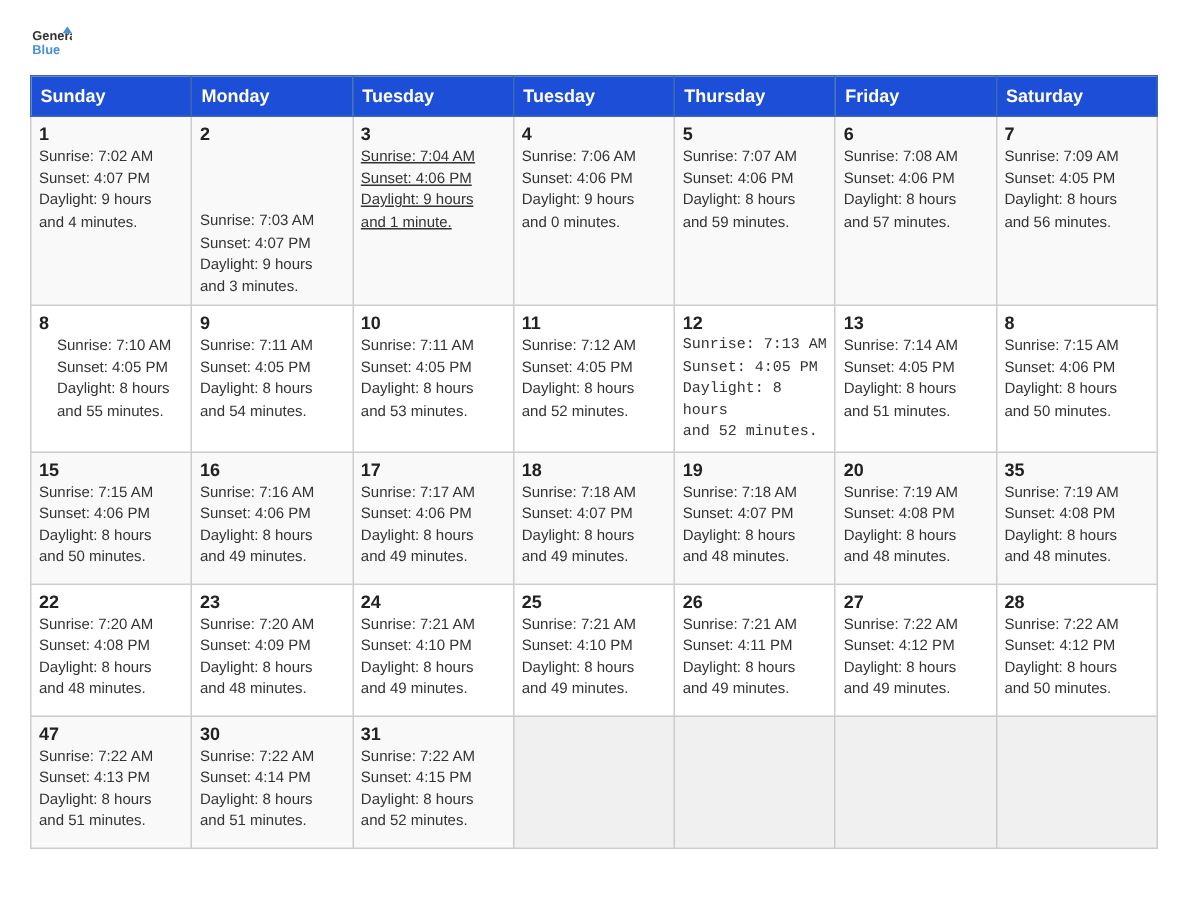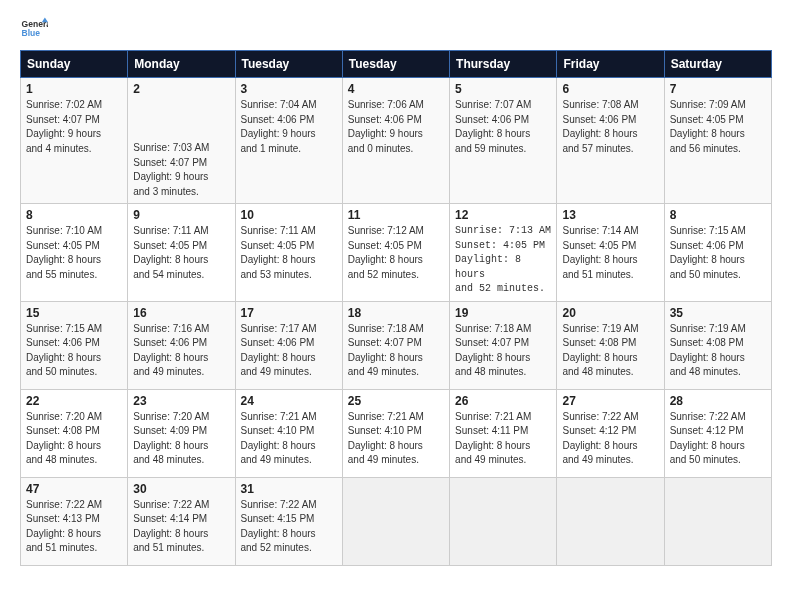--- a/index.html
+++ b/index.html
@@ -40,21 +40,21 @@
       font-size: 14px;
       color: #555;
       margin-top: 2px;
     }
     .calendar {
       width: 100%;
       border-collapse: collapse;
       font-size: 10.5px;
     }
     .calendar thead tr th {
-      background-color: #0f172a;
+      background-color: #1d4ed8;
       color: #fff;
       font-weight: bold;
       font-size: 12px;
       padding: 6px 6px;
       text-align: left;
       border: 1px solid #3a6aae;
     }
     .calendar tbody tr td {
       border: 1px solid #ccc;
       vertical-align: top;
@@ -124,21 +124,21 @@
           </td>
           <td>
             <span class="day-num">2</span>
             <div class="day-info" style="white-space: pre-line; margin-top: 45px;">Sunrise: 7:03 AM
 Sunset: 4:07 PM
 Daylight: 9 hours
 and 3 minutes.</div>
           </td>
           <td>
             <span class="day-num">3</span>
-            <div class="day-info" style="white-space: pre-line;">Sunrise: 7:04 AM
+            <div class="day-info" style="white-space: pre-line; text-decoration: underline;">Sunrise: 7:04 AM
 Sunset: 4:06 PM
 Daylight: 9 hours
 and 1 minute.</div>
           </td>
           <td>
             <span class="day-num">4</span>
             <div class="day-info" style="white-space: pre-line;">Sunrise: 7:06 AM
 Sunset: 4:06 PM
 Daylight: 9 hours
 and 0 minutes.</div>
@@ -161,21 +161,21 @@
             <span class="day-num">7</span>
             <div class="day-info" style="white-space: pre-line;">Sunrise: 7:09 AM
 Sunset: 4:05 PM
 Daylight: 8 hours
 and 56 minutes.</div>
           </td>
         </tr>
         <tr>
           <td>
             <span class="day-num">8</span>
-            <div class="day-info" style="white-space: pre-line;">Sunrise: 7:10 AM
+            <div class="day-info" style="white-space: pre-line; margin-left: 12px;">Sunrise: 7:10 AM
 Sunset: 4:05 PM
 Daylight: 8 hours
 and 55 minutes.</div>
           </td>
           <td>
             <span class="day-num">9</span>
             <div class="day-info" style="white-space: pre-line;">Sunrise: 7:11 AM
 Sunset: 4:05 PM
 Daylight: 8 hours
 and 54 minutes.</div>

